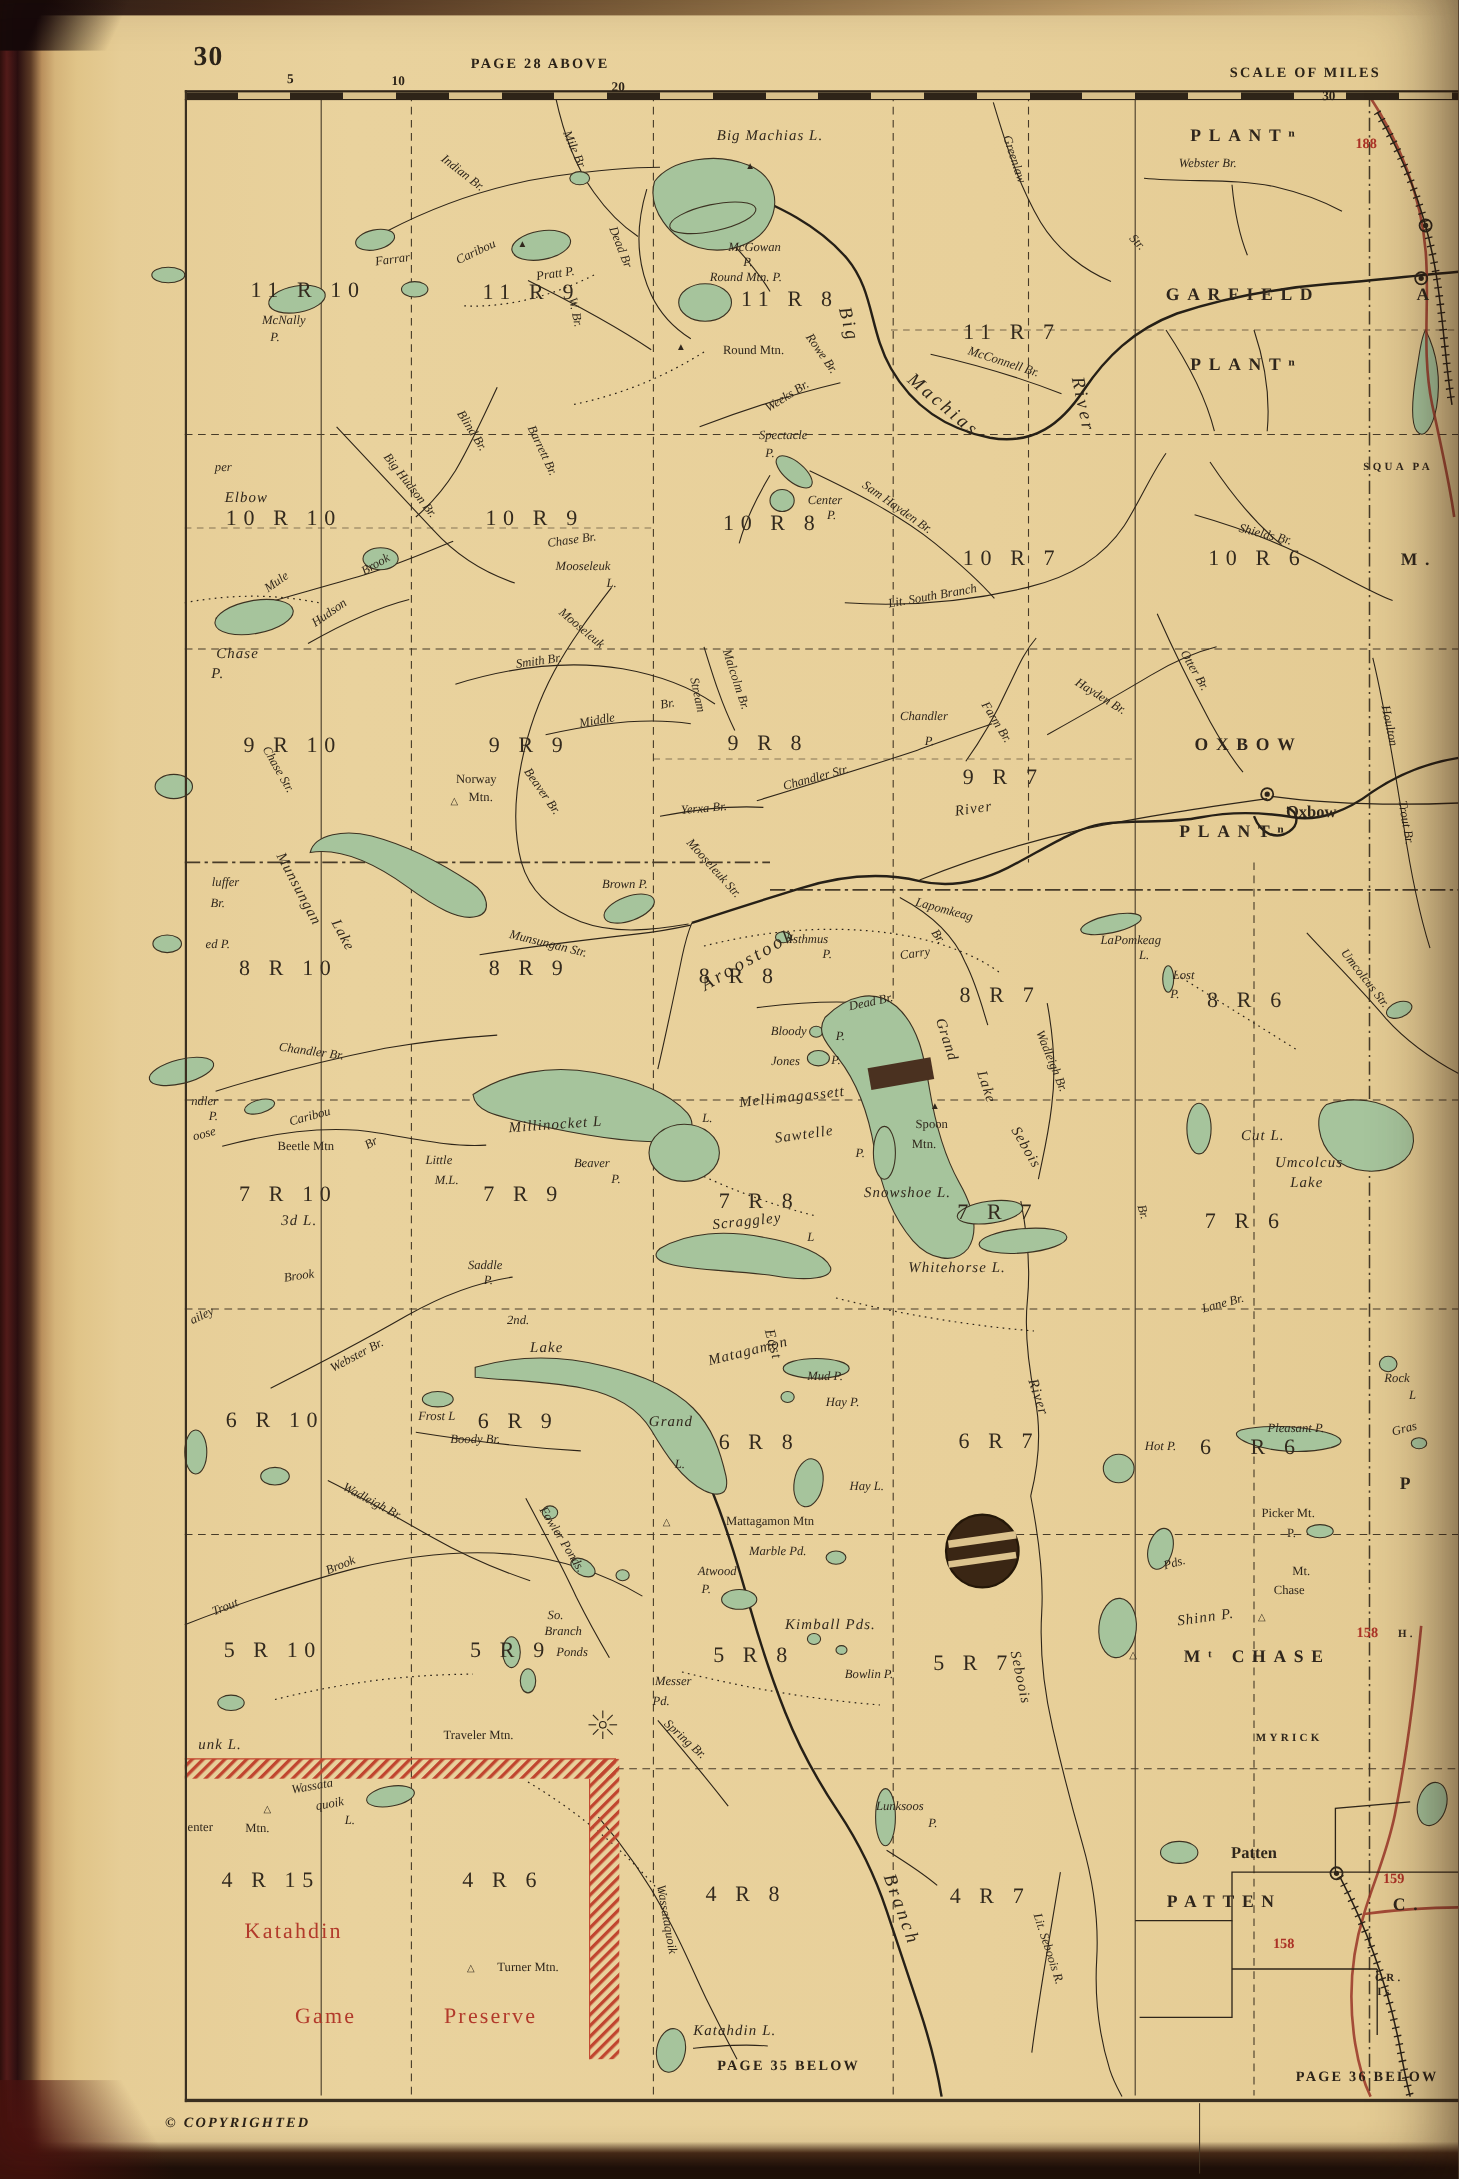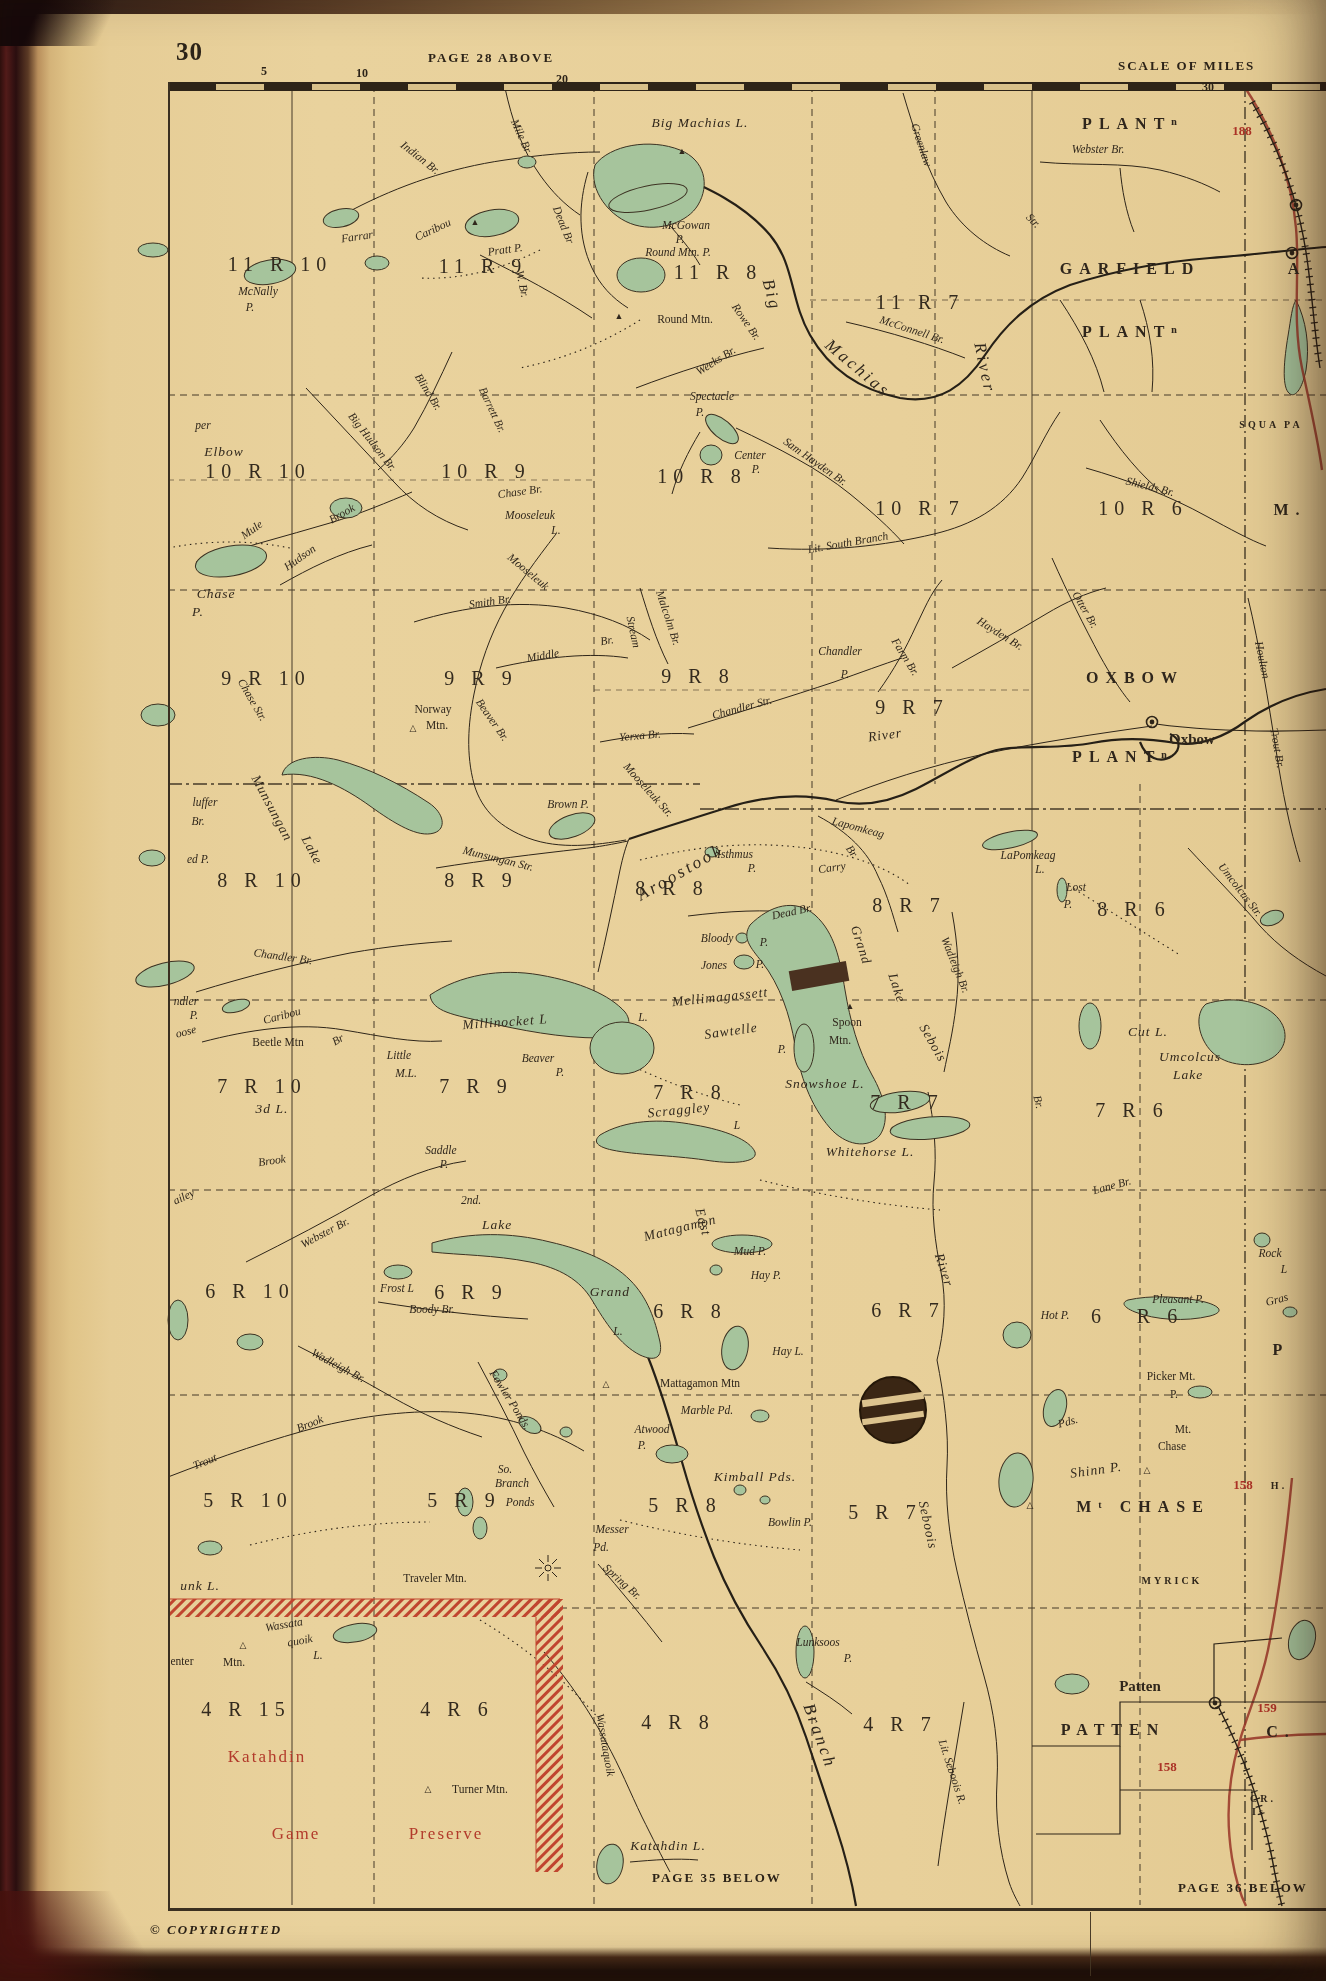--- a/index.html
+++ b/index.html
@@ -26,21 +26,21 @@
   .lbl{position:absolute;transform:translate(-50%,-50%);white-space:nowrap;color:#30271c;line-height:1;}
   .twp{font-size:20px;letter-spacing:6px;color:#332a1e;}
   .town{font-size:16px;letter-spacing:7px;font-weight:bold;color:#2f261c;}
   .town-sm{font-size:10px;letter-spacing:3px;font-weight:bold;}
   .village{font-size:15px;font-weight:bold;}
   .water{font-style:italic;font-size:11.5px;}
   .water-md{font-style:italic;font-size:13.5px;letter-spacing:1px;}
   .water-lg{font-style:italic;font-size:17px;letter-spacing:3px;}
   .feat{font-size:11.5px;}
   .red{color:#ab3226;font-size:13px;font-weight:bold;}
-  .red-lg{color:#b23a2b;font-size:17px;letter-spacing:2px;}
+  .red-lg{color:#b23a2b;font-size:20px;letter-spacing:2px;}
   .mtn{font-size:9px;}
   .pagenum{position:absolute;left:176px;top:38px;font-size:25px;font-weight:bold;letter-spacing:1px;color:#2c2318;}
   .note{position:absolute;font-weight:bold;color:#2c2318;letter-spacing:2px;font-size:13px;white-space:nowrap;}
   .top-note{left:428px;top:50px;}
   .scale-note{left:1118px;top:58px;}
   .tickn{position:absolute;font-weight:bold;font-size:12px;color:#2c2318;}
   .t5{left:261px;top:64px;}.t10{left:356px;top:66px;}.t20{left:556px;top:72px;}.t30{left:1202px;top:80px;}
   .copyright{left:150px;top:1922px;font-style:italic;}
   .p35{left:652px;top:1870px;}
   .p36{left:1178px;top:1880px;}

